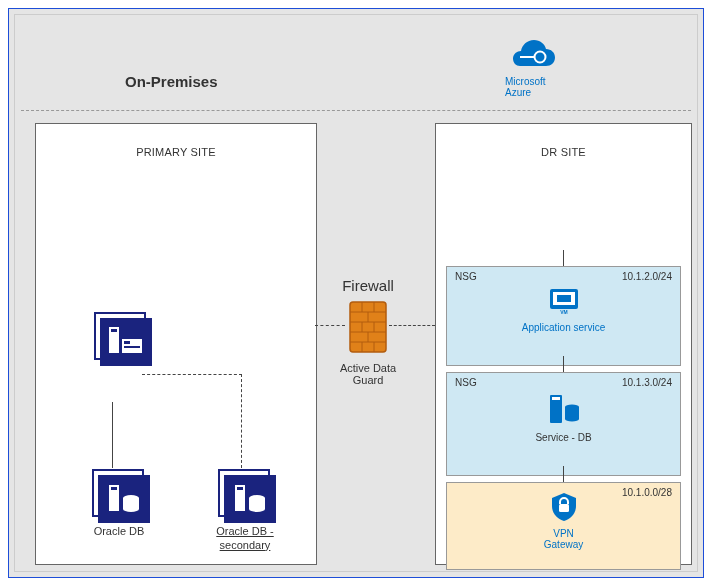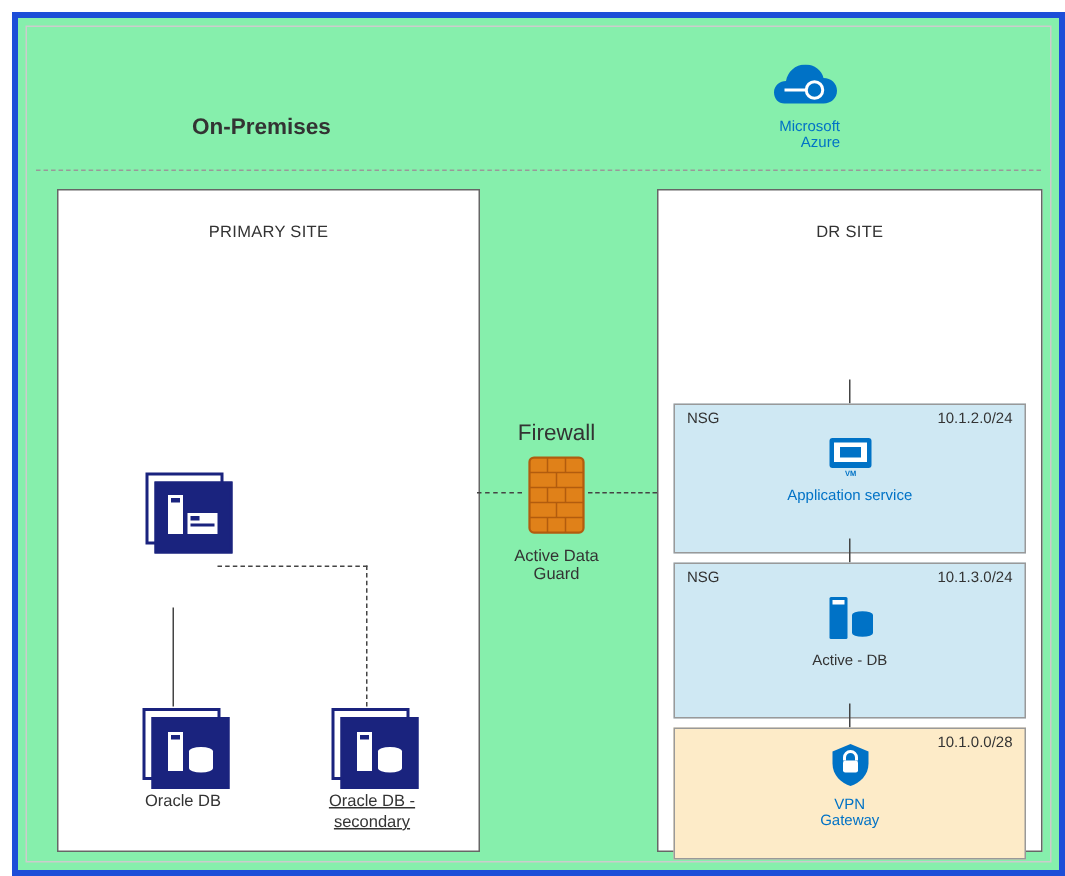--- a/index.html
+++ b/index.html
@@ -4,25 +4,25 @@
 <style>
   body {
     margin: 0;
     padding: 8px;
     font-family: "Segoe UI", Arial, sans-serif;
     font-size: 12px;
     color: #333;
     background: #fff;
   }
   .outer {
-    border: 4px solid #1d4ed8;
+    border: 1px solid #1d4ed8;
     width: 694px;
     height: 568px;
     position: relative;
-    background: #86efac;
+    background: #e5e5e5;
   }
   .inner {
     position: absolute;
     left: 5px; top: 5px; right: 5px; bottom: 5px;
     border: 1px solid #ccc;
   }
   .title-onprem {
     position: absolute;
     left: 110px; top: 58px;
     font-size: 15px;
@@ -31,21 +31,21 @@
   .dash-line-top {
     position: absolute;
     left: 6px; right: 6px;
     top: 95px;
     border-top: 1.5px dashed #999;
   }
   .azure-logo {
     position: absolute;
     left: 490px; top: 25px;
     width: 52px; height: 60px;
-    text-align: right;
+    text-align: left;
   }
   .azure-logo svg { display:block; margin:0 auto; }
   .azure-label {
     font-size: 10px;
     color: #0072C6;
     line-height: 1.1;
     margin-top: 2px;
   }
   .site-box {
     position: absolute;
@@ -253,21 +253,21 @@
         <div class="subnet-content" style="padding-top:12px;">
           <div class="dr-icon">
             <svg width="36" height="34" viewBox="0 0 36 34">
                 <rect x="4" y="2" width="12" height="28" rx="1" fill="#0072C6"></rect>
                 <rect x="6" y="4" width="8" height="3" fill="#fff"></rect>
                 <ellipse cx="26" cy="14" rx="7" ry="2.5" fill="#0072C6"></ellipse>
                 <rect x="19" y="14" width="14" height="12" fill="#0072C6"></rect>
                 <ellipse cx="26" cy="26" rx="7" ry="2.5" fill="#0072C6"></ellipse>
               </svg>
           </div>
-          <div class="dr-label" style="color:#333;">Active - DB</div>
+          <div class="dr-label" style="color:#333;">Service - DB</div>
         </div>
       </div>
 
       <div class="line-solid-v" style="left:127px; top:342px; height:16px;"></div>
 
       <div class="subnet subnet-orange sn-vpn">
         <div class="ip">10.1.0.0/28</div>
         <div class="subnet-content">
           <div class="dr-icon">
             <svg width="30" height="32" viewBox="0 0 30 32">

